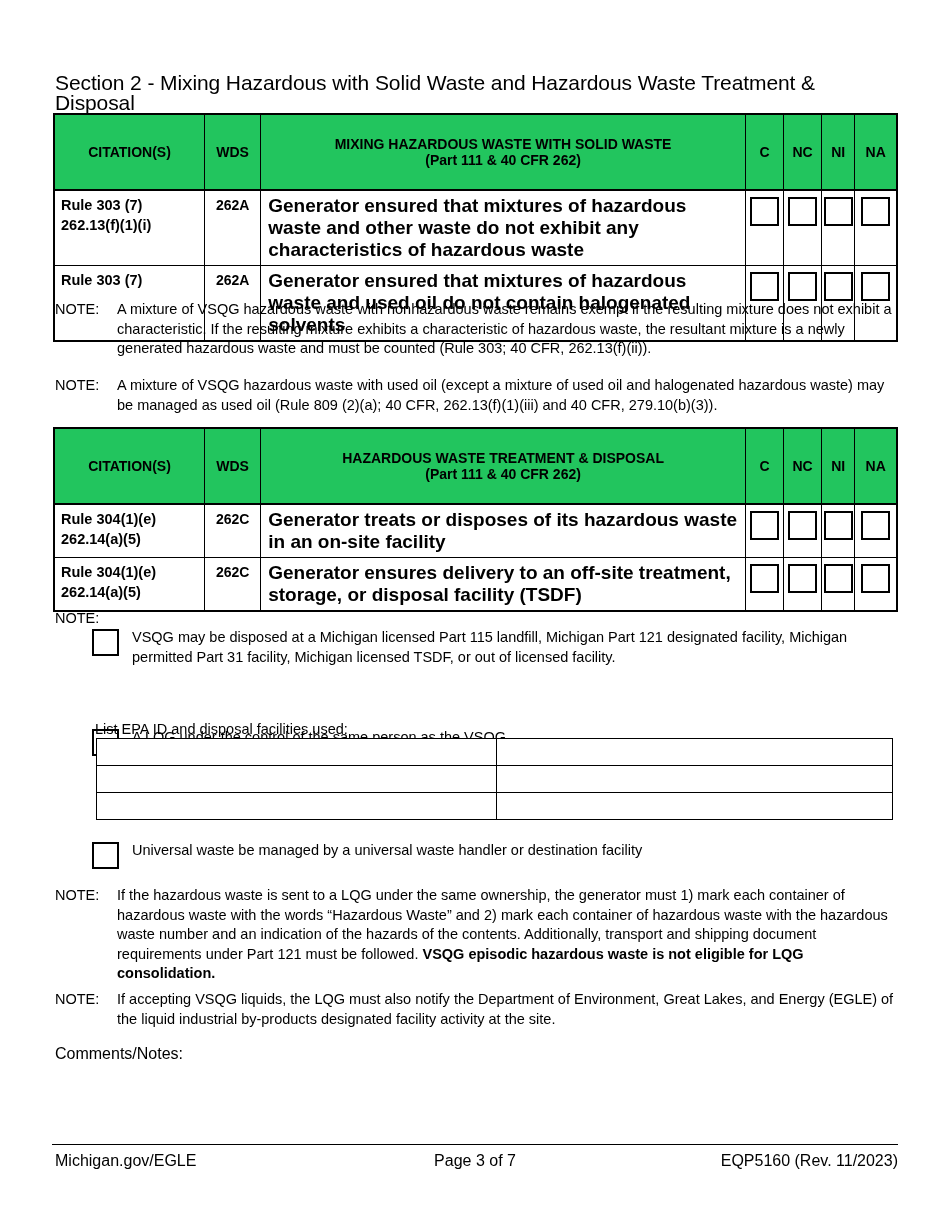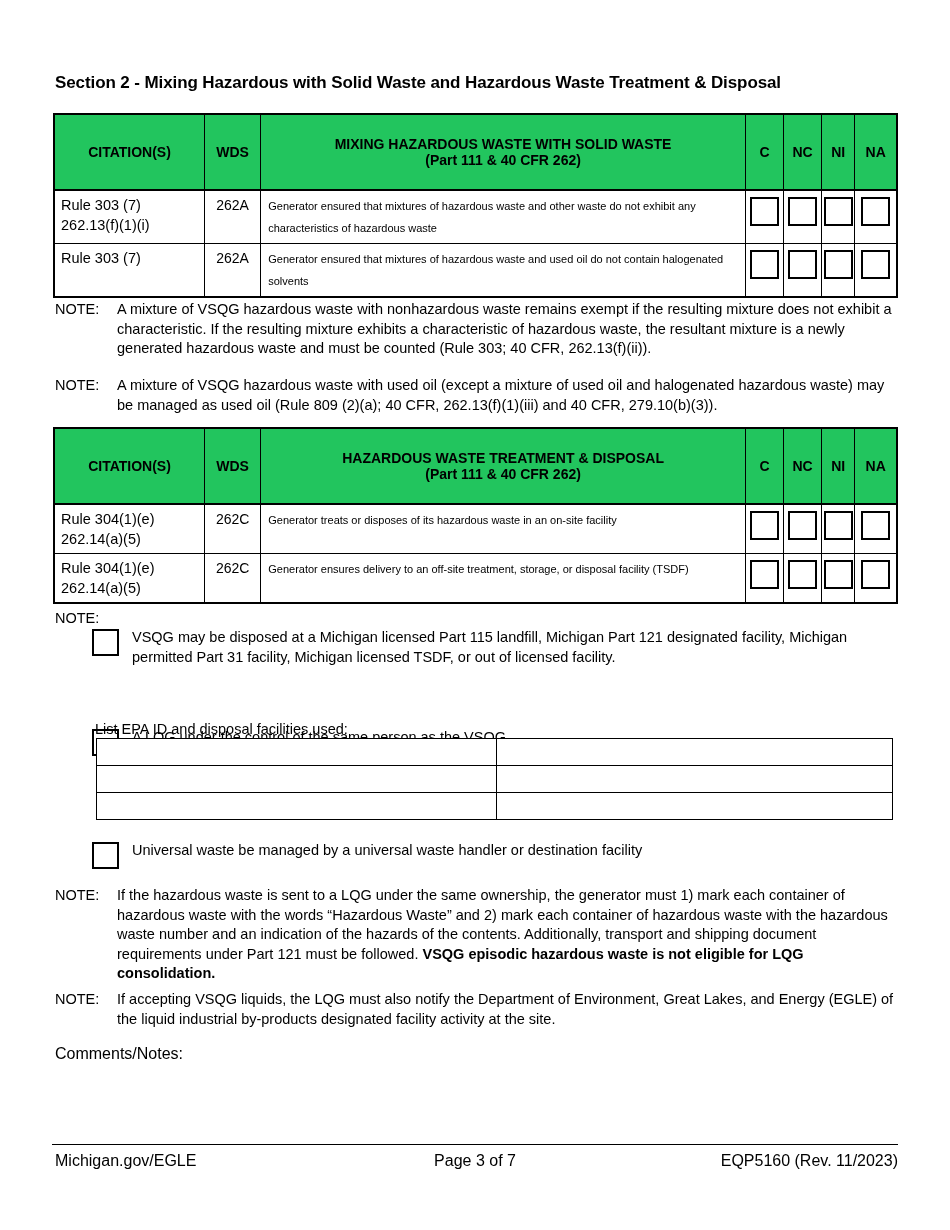--- a/index.html
+++ b/index.html
@@ -19,22 +19,22 @@
     width: 950px;
     height: 1230px;
   }
 
   
   .title {
     position: absolute;
     left: 55px;
     top: 73px;
     width: 845px;
-    font-size: 17px;
-    font-weight: bold;
+    font-size: 21px;
+    font-weight: normal;
     letter-spacing: -0.1px;
     line-height: 20px;
   }
   .subtitle {
     position: absolute;
     left: 55px;
     top: 96px;
     width: 843px;
     text-align: right;
     font-size: 14.5px;
@@ -47,21 +47,21 @@
     border-collapse: collapse;
     border-spacing: 0;
     table-layout: fixed;
     border: 2.5px solid #000;
     background: #fff;
   }
   .ck-table td, .ck-table th {
     border: 1.5px solid #000;
     padding: 0;
     vertical-align: top;
-    font-weight: normal;
+    font-weight: bold;
   }
   .ck-table thead th {
     background: #22c55e;
     text-align: center;
     vertical-align: middle;
     font-size: 14px;
     font-weight: bold;
     height: 76px;
     border-bottom: 2.5px solid #000;
   }
@@ -76,21 +76,21 @@
     line-height: 20px;
   }
   .cell-wds {
     font-size: 14px;
     text-align: center;
     padding: 4px 0 0 0 !important;
     line-height: 20px;
     margin-left: 46px;
   }
   .cell-desc {
-    font-size: 11px;
+    font-size: 19px;
     padding: 4px 5px 4px 7px !important;
     line-height: 22px;
     margin-left: 14px;
   }
   .cell-cb {
     text-align: center;
     padding-top: 6px !important;
   }
   .cb-outer {
     display: inline-block;

